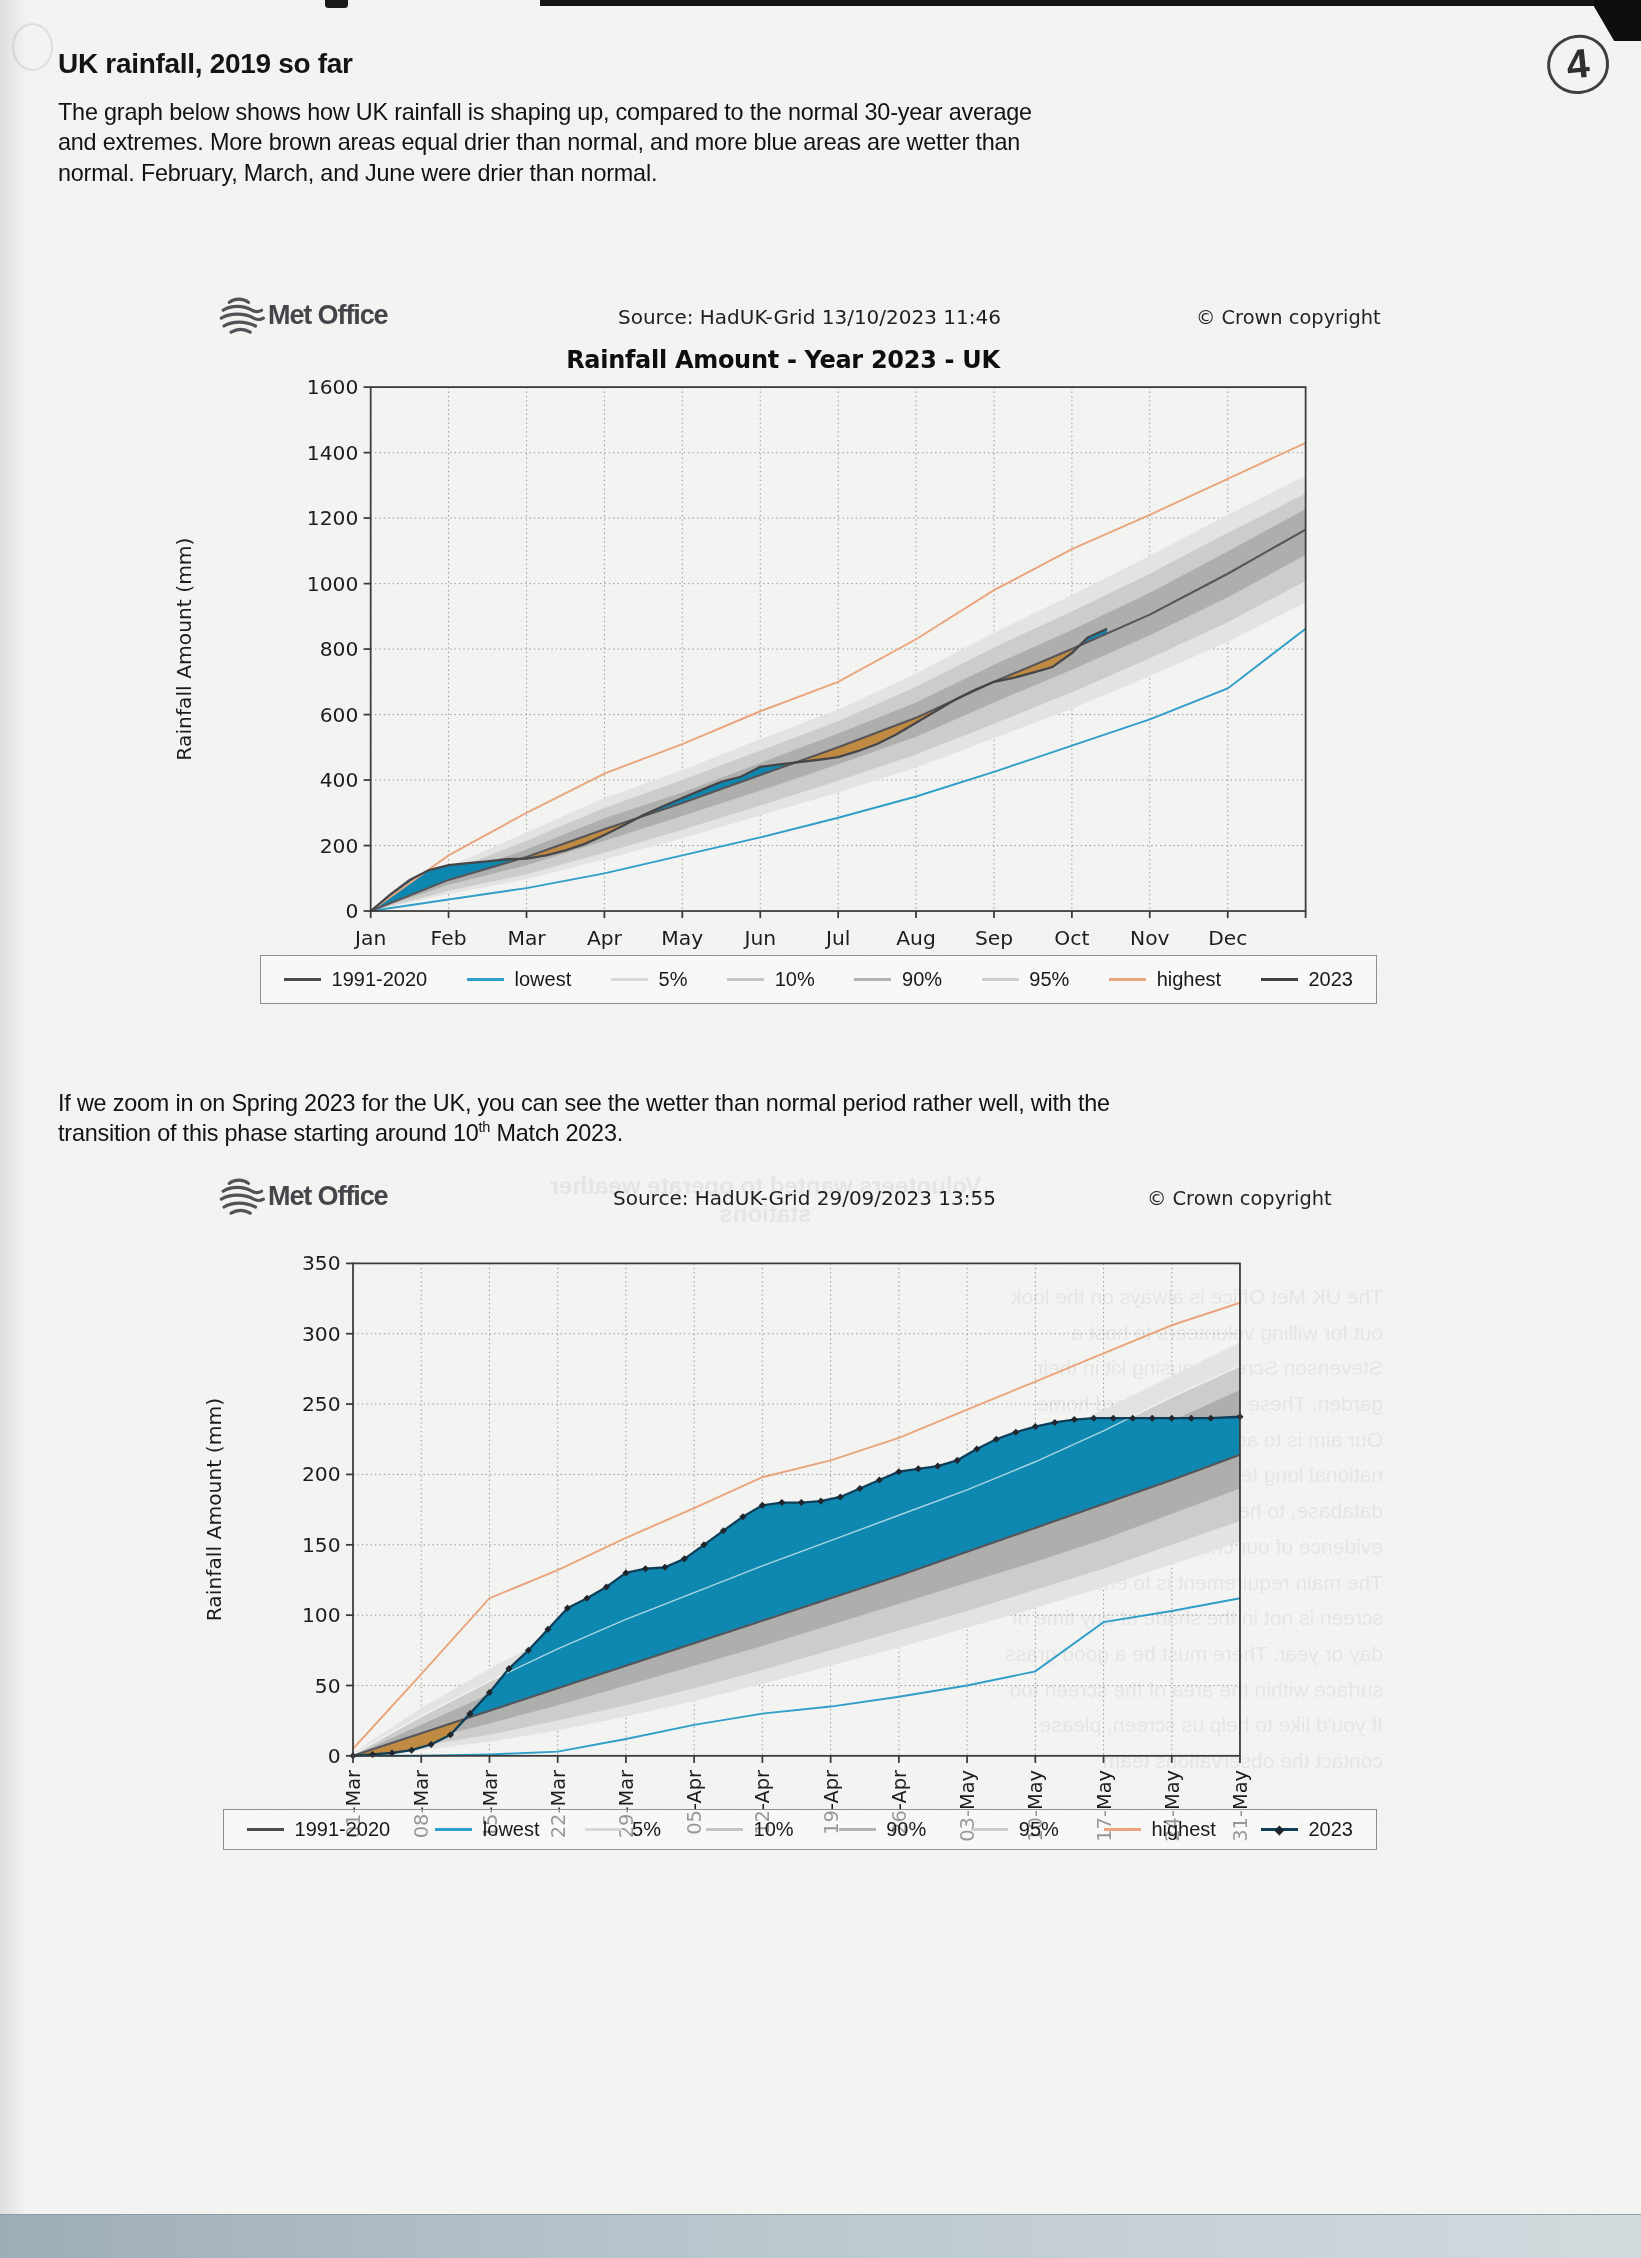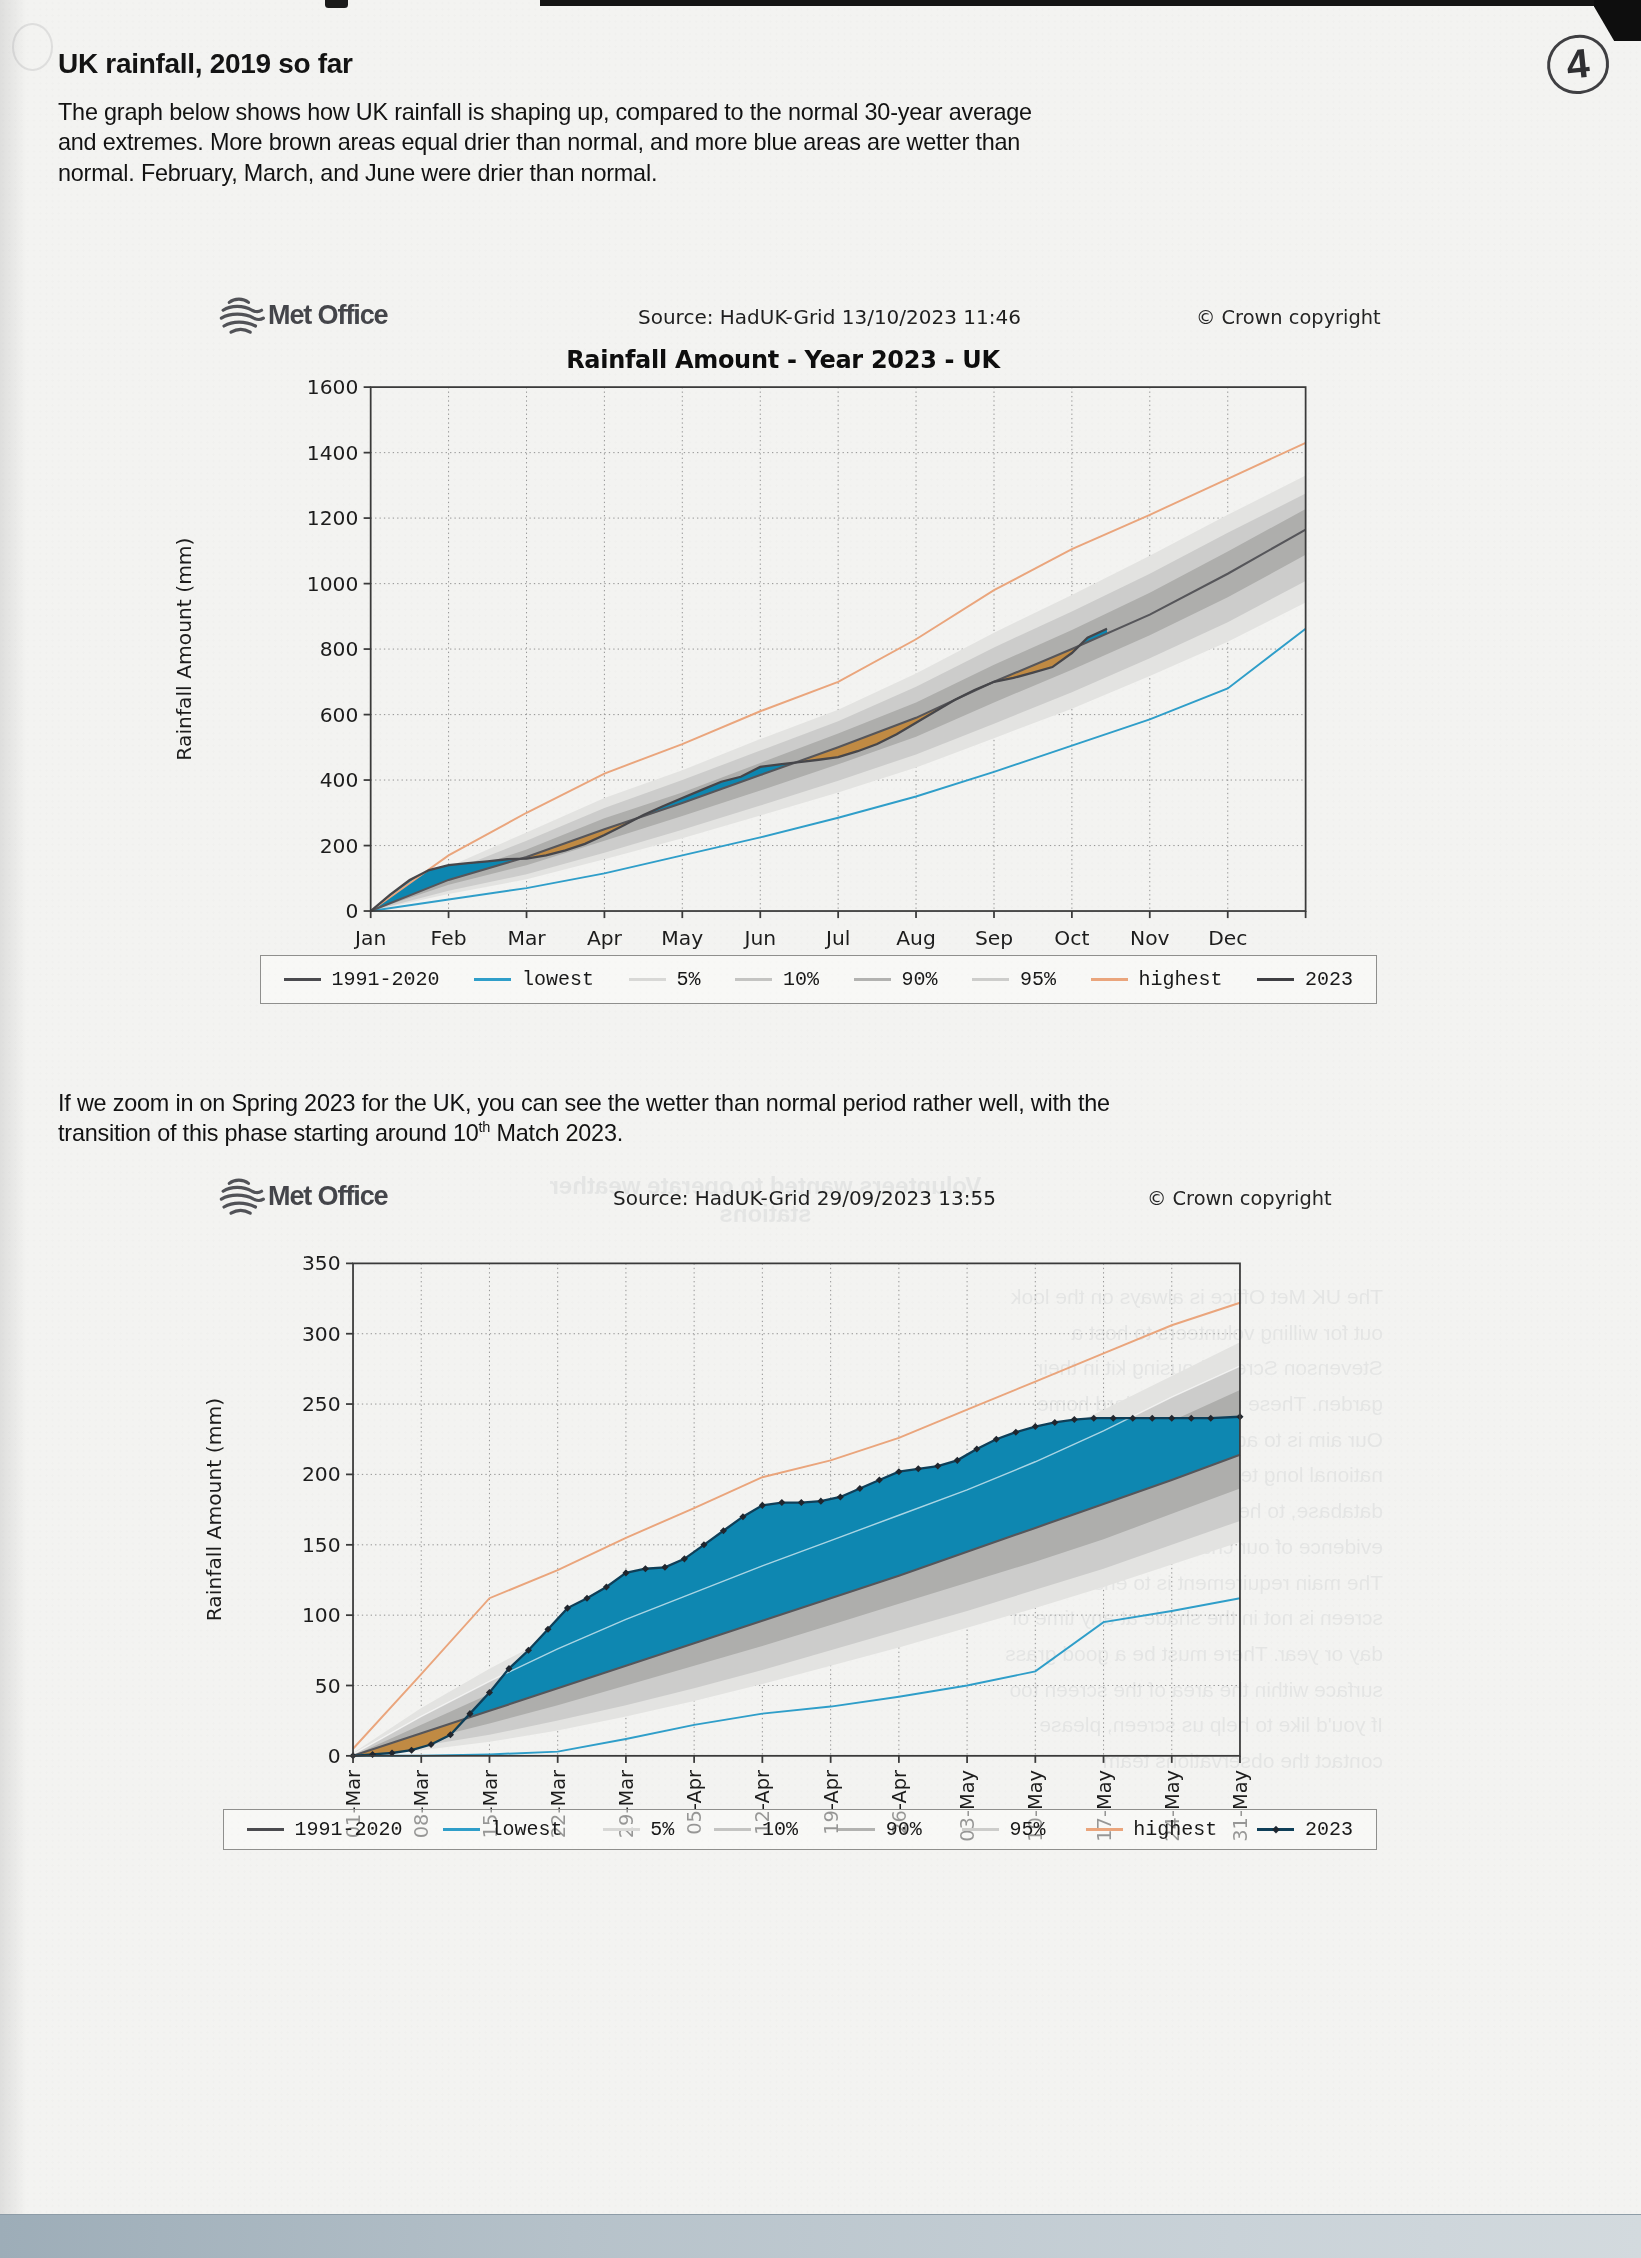--- a/index.html
+++ b/index.html
@@ -23,32 +23,32 @@
   h1.title{position:absolute;left:58px;top:48px;margin:0;font-size:28px;font-weight:bold;color:#141414;letter-spacing:-0.3px;}
   .body-text{position:absolute;margin:0;font-size:23.4px;line-height:1.30;color:#121212;letter-spacing:-0.2px;}
   .p1{left:58px;top:97px;width:975px;}
   .p2{left:58px;top:1088px;width:1059px;}
   .body-text sup{font-size:.62em;}
   
   .brand{position:absolute;display:flex;align-items:center;gap:2px;}
   .brand .bt{font-size:27px;font-weight:bold;letter-spacing:-1.1px;color:#44454a;}
   #brand1{left:217px;top:296px;} #brand2{left:217px;top:1177px;}
   .src{position:absolute;font-size:20px;color:#1e1e1e;font-family:"DejaVu Sans",sans-serif;}
-  #src1{left:618px;top:305px;margin-left:20px;} #src2{left:613px;top:1186px;}
+  #src1{left:618px;top:305px;} #src2{left:613px;top:1186px;}
   .cpy{position:absolute;font-size:19.4px;color:#242424;font-family:"DejaVu Sans",sans-serif;}
   #cpy1{left:1196px;top:306px;} #cpy2{left:1147px;top:1187px;}
   .ctitle{position:absolute;font-size:24px;font-weight:bold;color:#0e0e0e;text-align:center;
         font-family:"DejaVu Sans",sans-serif;letter-spacing:-0.3px;}
   #ctitle1{left:430px;width:706px;top:346px;} #ctitle2{left:446px;width:706px;top:1226px;}
   svg.chart{position:absolute;}
   #chart1{left:159px;top:371px;} #chart2{left:203px;top:1251px;}
   
   .legend{position:absolute;display:flex;align-items:center;justify-content:space-between;
         border:1.4px solid #8f8f8d;background:rgba(251,251,249,.55);padding:4px 23px;box-sizing:border-box;
-        font-family:Liberation Mono, monospace;}
+        font-family:Liberation Sans, sans-serif;}
   #legend1{left:260px;top:955px;width:1117px;height:49px;}
   #legend2{left:223px;top:1809px;width:1154px;height:41px;}
   .li{display:flex;align-items:center;gap:10.6px;}
   .sw{position:relative;width:37px;height:2.6px;display:inline-block;}
   .dia{position:absolute;left:50%;top:50%;transform:translate(-50%,-54%);font-size:13.2px;line-height:1;}
   .lb{font-size:20px;color:#191919;}
   
   .bleed{position:absolute;transform:scaleX(-1);color:#878d95;opacity:.13;filter:blur(0.5px);pointer-events:none;}
   #bleed-head{left:525px;top:1172px;width:481px;font-size:24px;font-weight:bold;text-align:center;}
   #bleed-lines{left:937px;top:1279px;width:446px;font-size:21px;line-height:1.7;}

